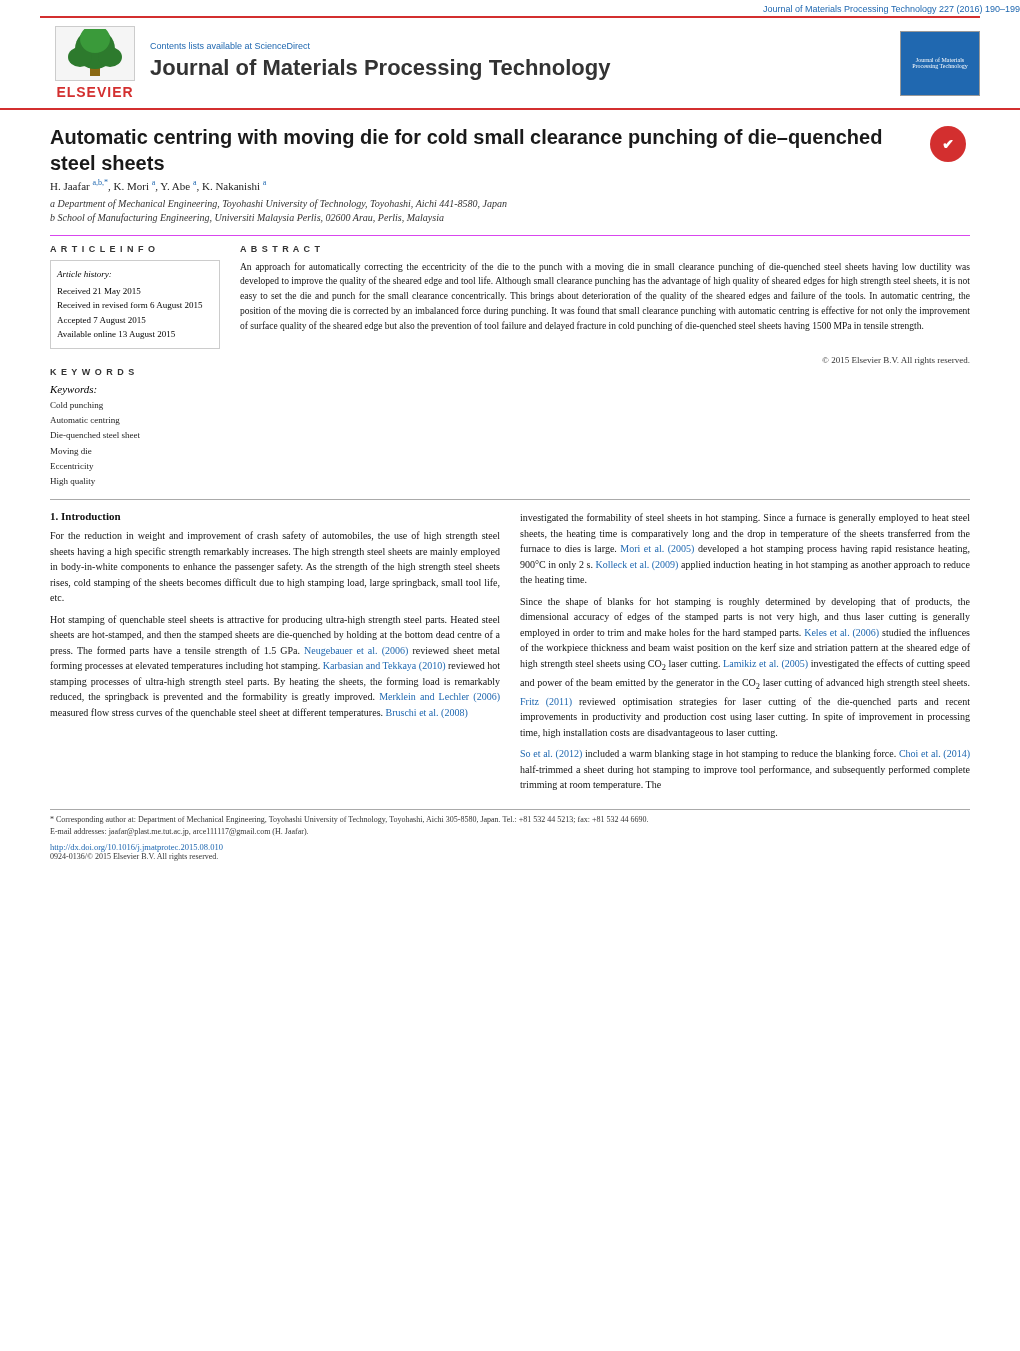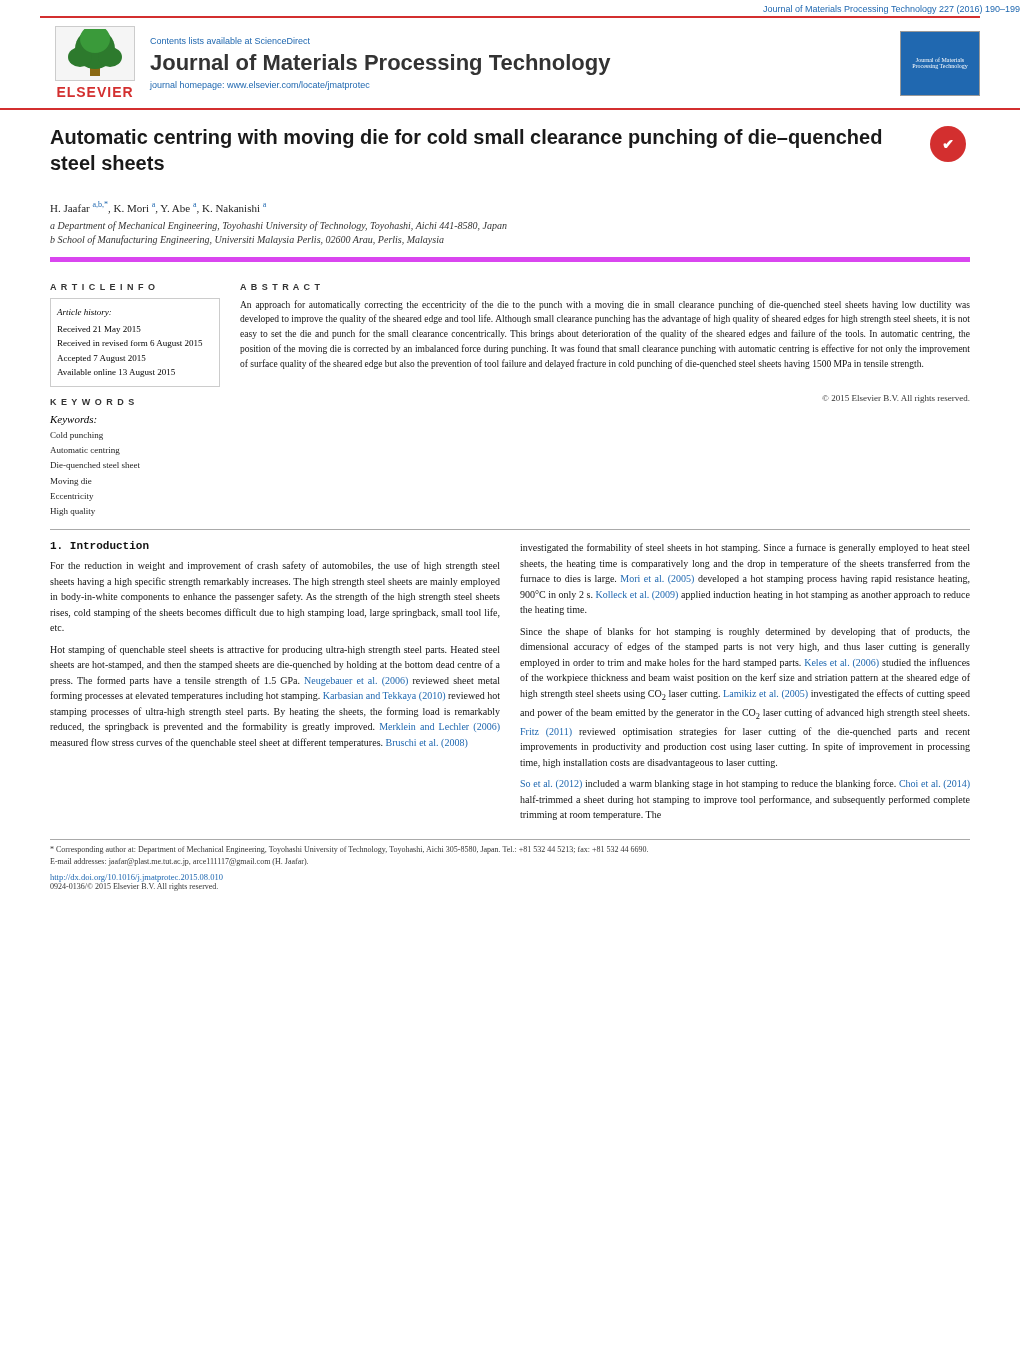--- a/index.html
+++ b/index.html
@@ -113,21 +113,21 @@
     }
     .article-title-text {
       flex: 1;
     }
     .article-title {
       font-size: 20px;
       font-weight: bold;
       color: #1a1a1a;
       font-family: Arial, sans-serif;
       line-height: 1.3;
-      margin-bottom: 24px;
+      margin-bottom: 2px;
     }
     .authors {
       font-size: 11px;
       color: #222;
       margin-bottom: 5px;
     }
     .authors sup {
       font-size: 8px;
       color: #2068b0;
     }
@@ -155,22 +155,22 @@
       font-weight: bold;
       font-size: 14px;
       font-family: Arial, sans-serif;
     }
 
     
     .two-col {
       display: flex;
       gap: 20px;
       margin-top: 10px;
-      border-top: 5px solid #d946ef;
-      padding-top: 20px;
+      border-top: 1px solid #d946ef;
+      padding-top: 8px;
     }
     .left-col {
       width: 170px;
       min-width: 170px;
     }
     .right-col {
       flex: 1;
     }
 
     
@@ -181,21 +181,21 @@
       text-transform: uppercase;
       font-family: Arial, sans-serif;
       color: #333;
       margin-bottom: 6px;
     }
     .article-info-box {
       border: 1px solid #ccc;
       padding: 6px;
       font-size: 9px;
       line-height: 1.6;
-      margin-bottom: 10px;
+      margin-bottom: 18px;
     }
     .article-info-box .info-title {
       font-style: italic;
       font-size: 9px;
       margin-bottom: 3px;
     }
 
     .keywords-section {
       margin-top: 1px;
     }
@@ -244,21 +244,21 @@
     }
     .body-right {
       flex: 1;
     }
 
     .section-heading {
       font-size: 11px;
       font-weight: bold;
       margin-bottom: 6px;
       color: #111;
-      font-family: Liberation Mono, monospace;
+      font-family: Liberation Serif, serif;
     }
     .body-para {
       font-size: 10px;
       line-height: 1.55;
       text-align: justify;
       color: #111;
       margin-bottom: 6px;
     }
     .body-para .ref-link {
       color: #2068b0;
@@ -309,23 +309,20 @@
       </svg>
     </div>
     <div class="elsevier-label">ELSEVIER</div>
   </div>
 
   <div class="journal-center">
     <div class="science-direct-link">
       <span>Contents lists available at</span> <span>ScienceDirect</span>
     </div>
     <div class="journal-title-main">Journal of Materials Processing Technology</div>
-    <div class="journal-homepage">
-      <span>journal homepage:</span> <span style="color:#2068b0;">www.elsevier.com/locate/jmatprotec</span>
-    </div>
   </div>
 
   <div class="journal-thumb">
     <span style="font-size:6px; text-align:center;">Journal of Materials Processing Technology</span>
   </div>
 </div>
 
 <div class="article-area">
 
   <div class="article-title-section">

